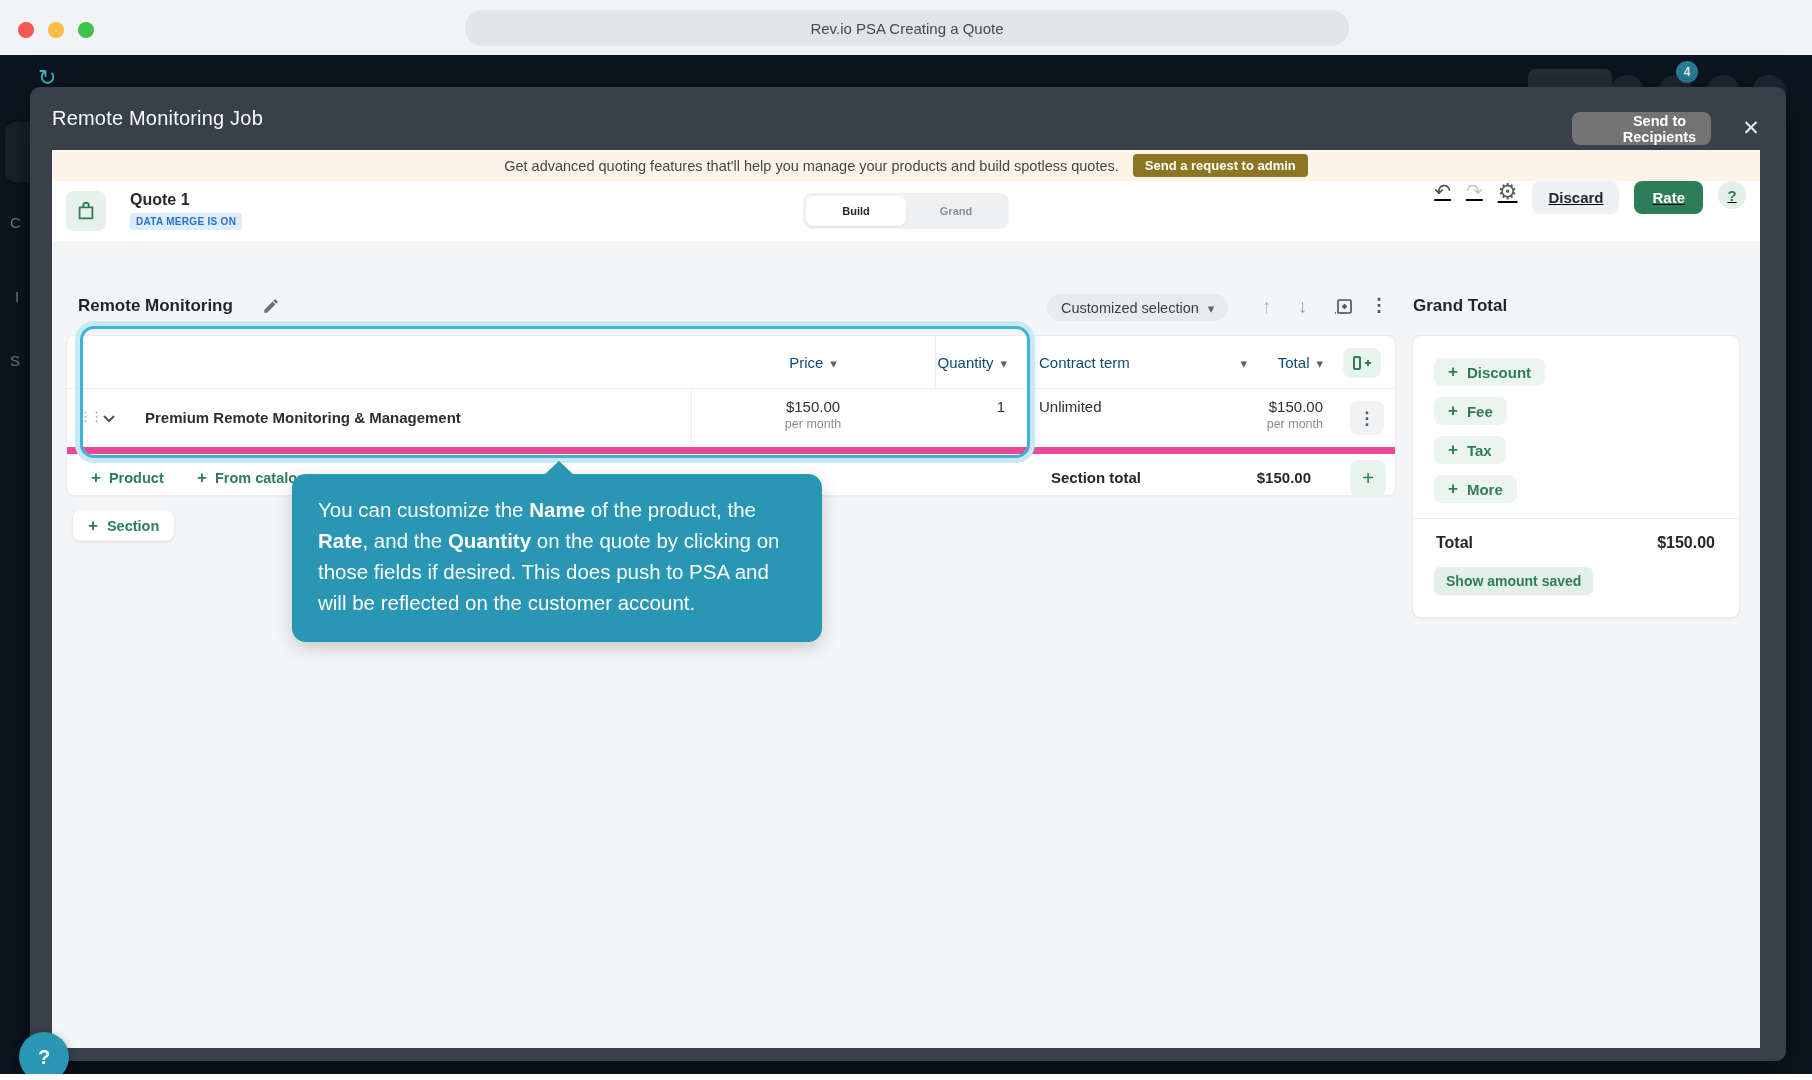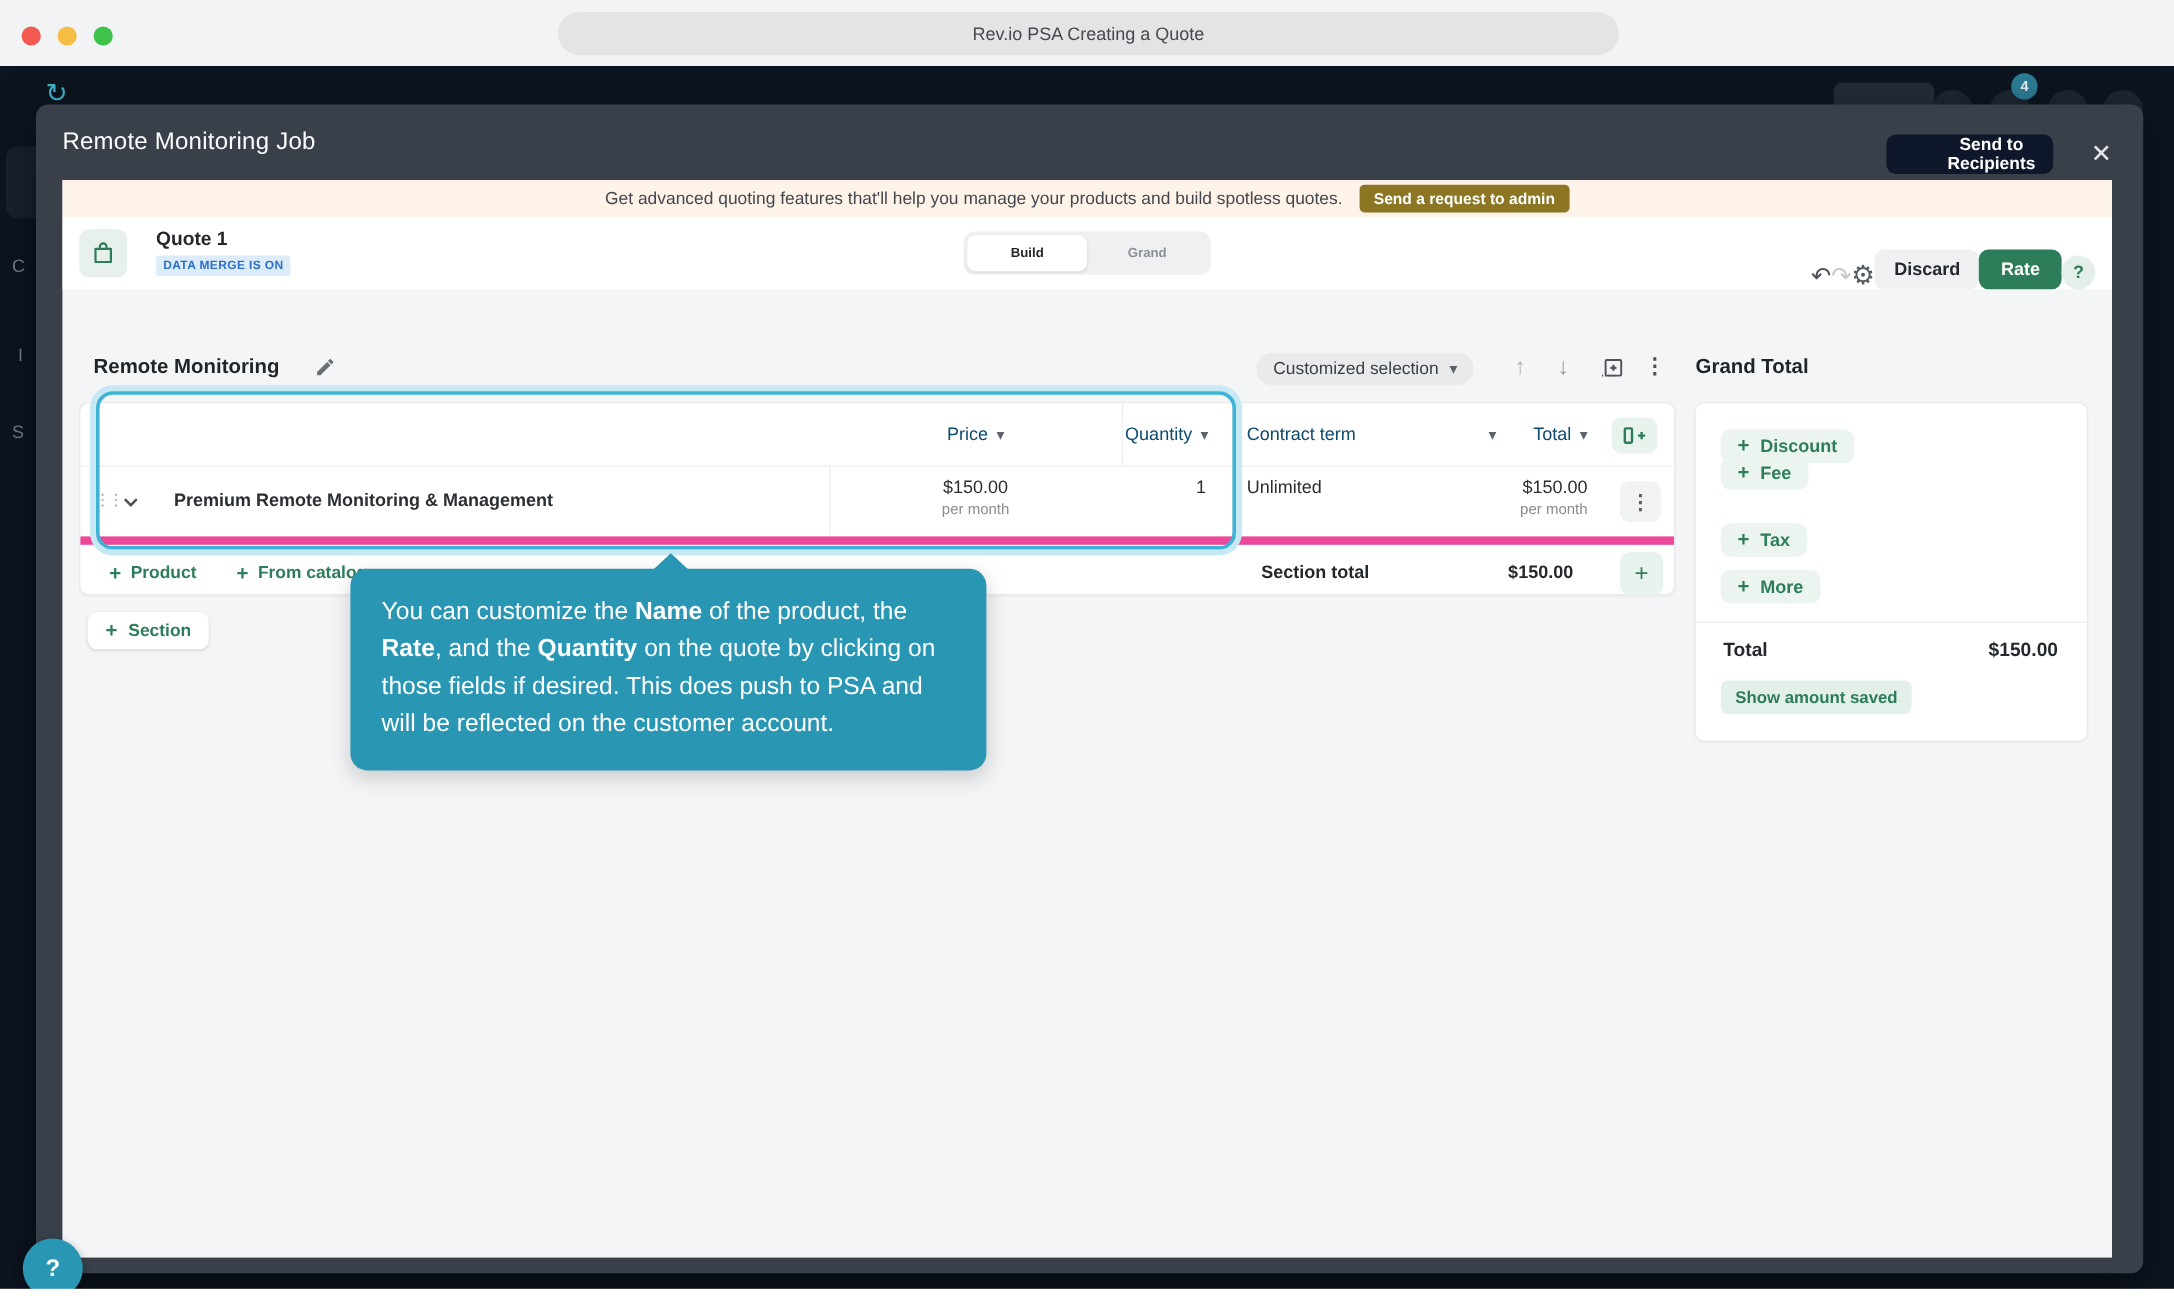--- a/index.html
+++ b/index.html
@@ -21,21 +21,21 @@
   .bg-circle{position:absolute;top:20px;width:34px;height:34px;border-radius:50%;background:#1f2733;}
   .bg-badge{position:absolute;left:1676px;top:6px;width:22px;height:22px;border-radius:50%;background:#2d7e97;
             color:#e9f4f7;font-size:12px;font-weight:bold;display:flex;align-items:center;justify-content:center;}
   .bg-navbox{position:absolute;left:5px;top:67px;width:60px;height:60px;border-radius:10px;background:#1a222d;}
   .bg-letter{position:absolute;color:#79808a;font-size:15px;}
 
   
   .modal{position:absolute;left:30px;top:87px;width:1756px;height:974px;background:#394049;border-radius:10px;
          box-shadow:0 10px 40px rgba(0,0,0,.5);}
   .modal-title{position:absolute;left:22px;top:20px;font-size:20px;font-weight:500;color:#fafbfc;letter-spacing:.2px;}
-  .btn-send{position:absolute;left:1542px;top:25px;width:139px;height:33px;border-radius:8px;background:#0f172a;border:none;
+  .btn-send{position:absolute;left:1542px;top:25px;width:139px;height:33px;border-radius:8px;background:#737373;border:none;
             color:#fff;font-weight:bold;font-size:14.5px;font-family:inherit;cursor:pointer;padding-left:42px;}
   .btn-close{position:absolute;left:1703px;top:23px;width:36px;height:36px;display:flex;align-items:center;justify-content:center;
              color:#e4e7ea;font-size:21px;cursor:pointer;}
   .btn-close::before{content:"✕";}
 
   
   .content{position:absolute;left:22px;top:63px;width:1708px;height:898px;background:#f4f5f6;overflow:hidden;}
 
   .banner{position:absolute;left:0;top:0;width:1708px;height:31px;background:#fdf3e8;
           display:flex;align-items:center;justify-content:center;gap:14px;}
@@ -48,21 +48,21 @@
   .bagbox{position:absolute;left:14px;top:10px;width:40px;height:40px;border-radius:8px;background:#e7f0eb;
           display:flex;align-items:center;justify-content:center;}
   .qname{position:absolute;left:78px;top:10px;font-size:16px;font-weight:bold;color:#24282d;}
   .qbadge{position:absolute;left:78px;top:32px;background:#dcecf9;color:#2d6fc9;font-size:10px;font-weight:bold;
           letter-spacing:.3px;padding:3px 6px;border-radius:3px;}
   .segmented{position:absolute;left:50%;top:12px;transform:translateX(-50%);width:206px;height:36px;background:#eef0f2;
              border-radius:9px;display:flex;padding:3px;box-sizing:border-box;}
   .seg{flex:1;display:flex;align-items:center;justify-content:center;font-size:11px;border-radius:7px;cursor:pointer;}
   .seg.active{background:#fff;font-weight:bold;color:#24282d;box-shadow:0 1px 2px rgba(0,0,0,.08);}
   .seg.idle{color:#8b9096;font-weight:bold;}
-  .qb-right{position:absolute;right:14px;top:0;height:60px;display:flex;align-items:flex-end;}
+  .qb-right{position:absolute;right:14px;top:0;height:60px;display:flex;align-items:flex-start;gap:15px;text-decoration:underline;}
   .ic{font-size:20px;line-height:1;cursor:pointer;}
   .ic-undo{color:#4c5258;} .ic-undo::before{content:"↶";}
   .ic-redo{color:#c5c9cc;} .ic-redo::before{content:"↷";}
   .ic-gear{color:#565c63;font-size:22px;} .ic-gear::before{content:"⚙";}
   .btn-discard{height:33px;padding:0 16px;border:none;border-radius:8px;background:#eef0f2;color:#24282d;
                font-weight:bold;font-size:15px;font-family:inherit;cursor:pointer;}
   .btn-save{height:33px;padding:0 18px;border:none;border-radius:8px;background:#2e7d5a;color:#fff;
             font-weight:bold;font-size:15px;font-family:inherit;cursor:pointer;}
   .btn-help{width:28px;height:28px;border-radius:50%;background:#e3efe8;color:#2e7d5a;font-weight:bold;font-size:15px;
             display:flex;align-items:center;justify-content:center;cursor:pointer;}
@@ -319,21 +319,21 @@
         <div class="tooltip-arrow"></div>
         <span><span>You can customize the </span><b>Name</b><span> of the product, the </span><b>Rate</b><span>, and the </span><b>Quantity</b><span> on the quote by clicking on those fields if desired. This does push to PSA and will be reflected on the customer account.</span></span>
       </div>
 
       <div class="gt-title">Grand Total</div>
       <div class="gt-card">
         <span class="chip" style="top:22px;">
           <span class="plus"></span>
           <span>Discount</span>
         </span>
-        <span class="chip" style="top:44px;">
+        <span class="chip" style="top:61px;">
           <span class="plus"></span>
           <span>Fee</span>
         </span>
         <span class="chip" style="top:100px;">
           <span class="plus"></span>
           <span>Tax</span>
         </span>
         <span class="chip" style="top:139px;">
           <span class="plus"></span>
           <span>More</span>

